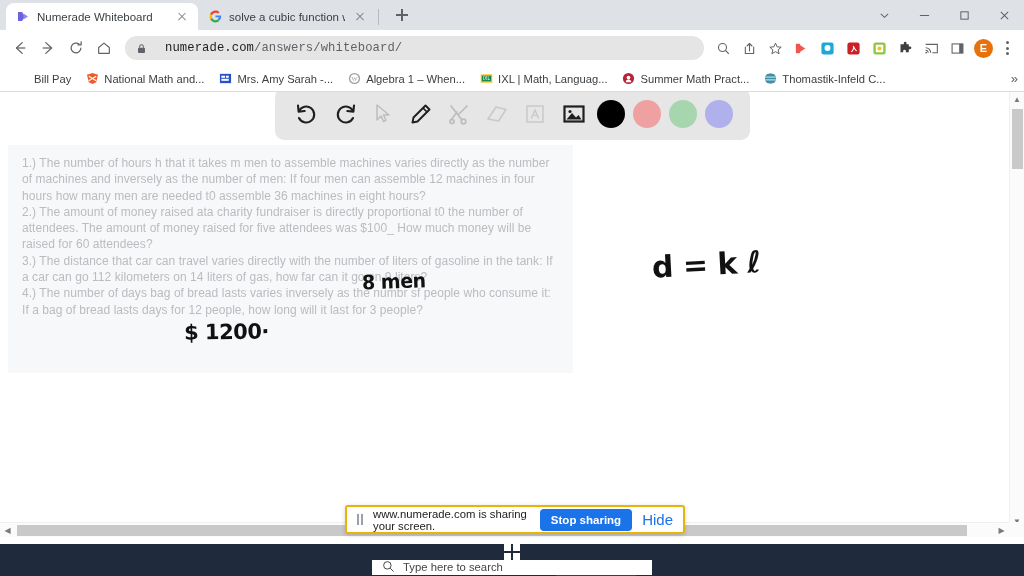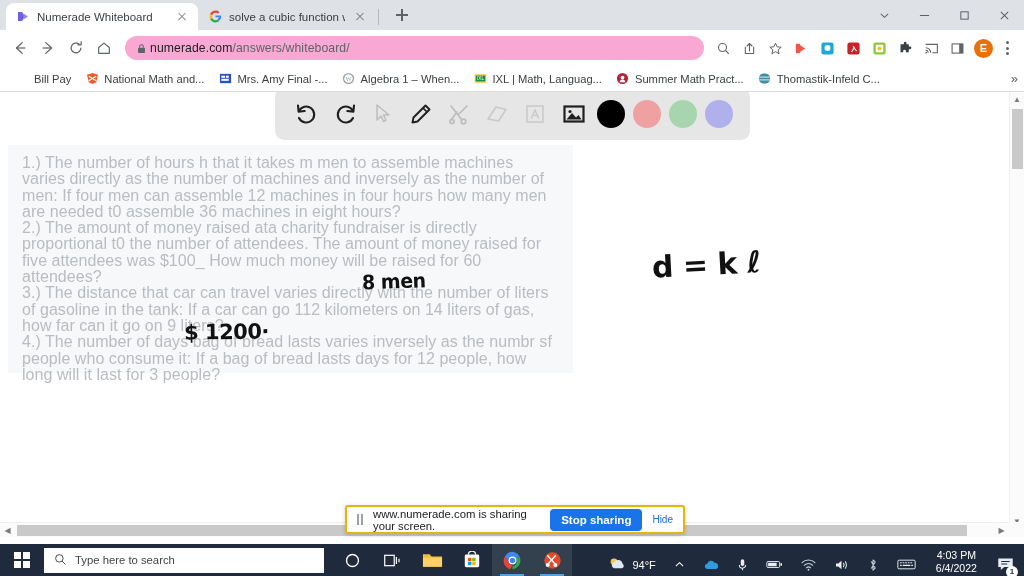--- a/index.html
+++ b/index.html
@@ -41,22 +41,22 @@
   .newtab::after  { left:12.2px; top:7px; width:1.6px; height:12px; }
 
   .wincontrols { position:absolute; right:0; top:0; height:30px; display:flex; align-items:center; }
   .wc { width:40px; height:30px; display:flex; align-items:center; justify-content:center; color:#5f6368;}
   .wc svg { display:block; }
 
   
   .toolbar { height: 36px; background:#fff; display:flex; align-items:center; padding: 0 7px; gap:2px;}
   .navbtn { width:26px; height:26px; display:flex; align-items:center; justify-content:center; color:#5f6368; border-radius:50%;}
   .omnibox {
-    flex:1; height:24px; background:#f9a8d4; border-radius:13px; display:flex; align-items:center;
-    padding: 0 10px; gap:2px; margin: 0 5px 0 6px; font-size:11.8px; color:#202124;
+    flex:1; height:24px; background:#e5e5e5; border-radius:13px; display:flex; align-items:center;
+    padding: 0 10px; gap:17px; margin: 0 5px 0 6px; font-size:11.8px; color:#202124;font-family:Liberation Mono, monospace;
   }
   .omnibox .lockbox { width:13px; height:13px; display:flex; align-items:center; justify-content:center;}
   .url { color:#202124; font-size:12.2px; letter-spacing:.1px;}
   .url .dim { color:#5f6368; }
   .tb-icons { display:flex; align-items:center; gap:1px; }
   .tbi { width:25px; height:25px; display:flex; align-items:center; justify-content:center; }
   .avatar-e {
     width:19px; height:19px; border-radius:50%; background:#e8710a; color:#fff;
     font-size:11px; display:flex; align-items:center; justify-content:center; font-weight:bold;
   }
@@ -83,21 +83,21 @@
   }
   .wbt { width:30px; height:30px; display:flex; align-items:center; justify-content:center; }
   .swatch { width:28px; height:28px; border-radius:50%; }
 
   
   .problem-card {
     position:absolute; left:8px; top:53px; width:565px; height:228px;
     background:#f7f8f9; padding: 10px 14px 10px 14px;
   }
   .problem-card p {
-    color:#b9bcc0; font-size:16px; line-height:16.3px; letter-spacing:.05px;
+    color:#b9bcc0; font-size:12px; line-height:16.3px; letter-spacing:.05px;
     font-family:"Liberation Sans", sans-serif;
   }
 
   
   .hw {
     position:absolute; color:#111; font-family:"DejaVu Sans", sans-serif;
     font-weight:bold; letter-spacing:-0.5px;
   }
   #hw-8men  { left:362px; top:178px; font-size:19px; transform: rotate(-2deg) scaleY(1.05); }
   #hw-1200  { left:184px; top:228px; font-size:21px; transform: rotate(-1deg); }
@@ -118,24 +118,24 @@
   .sharebar {
     position:absolute; left:345px; top:505px; width:340px; height:29px;
     background:#fff; border:2px solid #eab308; border-radius:3px;
     box-shadow: 0 1px 4px rgba(0,0,0,.18);
     display:flex; align-items:center; padding: 0 10px; gap:10px;
   }
   .pause-ico { display:flex; gap:2px; }
   .pause-ico i { width:2px; height:11px; background:#9aa0a6; display:block;}
   .share-text { flex:1; font-size:11.3px; color:#202124; }
   .stop-btn { background:#1a73e8; color:#fff; font-size:11.5px; font-weight:bold; padding:5px 11px; border-radius:4px;}
-  .hide-btn { color:#1a73e8; font-size:10px; }
-
-  
-  .taskbar { position:absolute; left:0; bottom:0; width:1024px; height:32px; background:#1f2b3d; display:flex; align-items:center;}
+  .hide-btn { color:#1a73e8; font-size:15px; }
+
+  
+  .taskbar { position:absolute; left:0; bottom:0; width:1024px; height:32px; background:#1f2b3d; display:flex; align-items:center;flex-direction:column;}
   .start { width:44px; height:32px; display:flex; align-items:center; justify-content:center;}
   .winlogo { display:grid; grid-template-columns:7px 7px; grid-template-rows:7px 7px; gap:1.6px;}
   .winlogo i { background:#fff; display:block;}
   .searchbox {
     width:280px; height:25px; background:#fff; display:flex; align-items:center; gap:8px;
     padding: 0 10px; font-size:11.3px; color:#444;
   }
   .tb-apps { display:flex; align-items:center; height:32px; margin-left:8px;}
   .tb-app { width:40px; height:32px; display:flex; align-items:center; justify-content:center; position:relative;}
   .tb-app.active { background:#33414f; }
@@ -329,21 +329,21 @@
       </span>
       <span class="bm">
         <span class="bm-ico">
           <svg width="13" height="13" viewBox="0 0 14 14">
               <rect x="1" y="2" width="12" height="10" fill="#2a52c8"></rect>
               <rect x="2.5" y="4" width="4" height="2.2" fill="#fff"></rect>
               <rect x="7.5" y="4" width="3" height="2.2" fill="#fff"></rect>
               <rect x="2.5" y="7.3" width="8" height="2.2" fill="#fff"></rect>
             </svg>
         </span>
-        <span>Mrs. Amy Final -...</span>
+        <span>Mrs. Amy Sarah -...</span>
       </span>
       <span class="bm">
         <span class="bm-ico">
           <svg width="13" height="13" viewBox="0 0 14 14">
               <circle cx="7" cy="7" r="6" fill="#9aa0a6"></circle>
               <circle cx="7" cy="7" r="4.6" fill="#fff"></circle>
               <text x="7" y="10" font-size="7" text-anchor="middle" fill="#9aa0a6" font-family="Liberation Serif, serif">W</text>
             </svg>
         </span>
         <span>Algebra 1 – When...</span>

